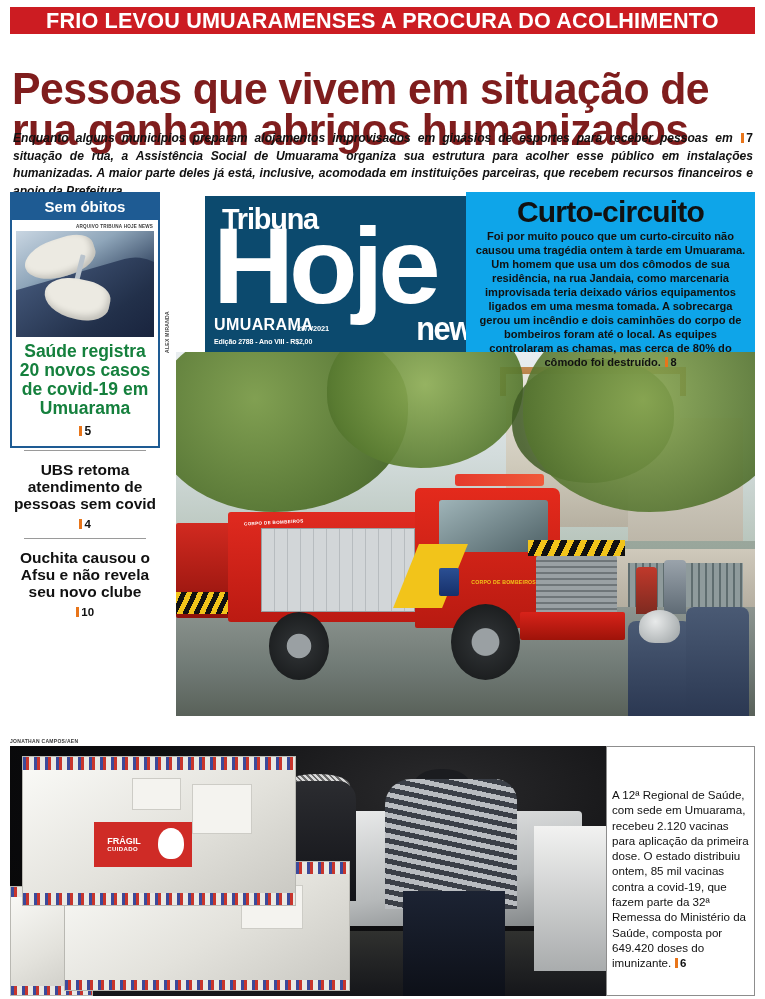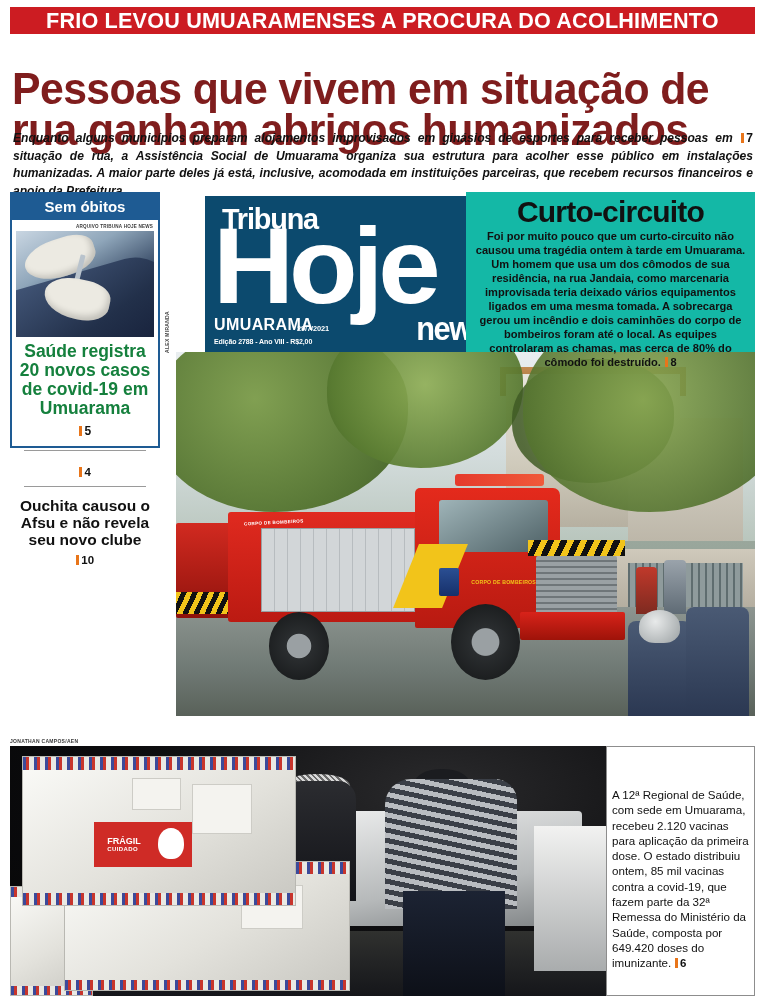--- a/index.html
+++ b/index.html
@@ -129,21 +129,21 @@
     font-weight: bold; font-size: 7.4px; letter-spacing: -.1px;
   }
   .mh-edition {
     position: absolute; left: 9px; bottom: 7px; color: #fff;
     font-weight: bold; font-size: 7px; letter-spacing: -.1px;
   }
 
   
   .curto {
     position: absolute; left: 466px; top: 192px; width: 289px; height: 160px;
-    background: #14b8a6; padding: 4px 8px 0;
+    background: #0ea5e9; padding: 4px 8px 0;
   }
   .curto h2 {
     text-align: center; font-size: 30px; font-weight: bold; color: #111;
     font-family: "Liberation Sans Narrow", "Liberation Sans", sans-serif;
     letter-spacing: -.8px; line-height: 1.05; margin-bottom: 1px;
   }
   .curto p {
     text-align: center; font-size: 11.1px; line-height: 1.27;
     font-weight: bold; color: #111;
     font-family: "Liberation Sans Narrow", "Liberation Sans", sans-serif;
@@ -412,20 +412,21 @@
         <div class="obit-title">Saúde registra 20 novos casos de covid-19 em Umuarama</div>
         <div class="obit-pg">
           <span class="pg">5</span>
         </div>
       </div>
     </div>
 
     <div class="brief-rule"></div>
 
     <div class="brief">
+      <div class="t">UBS retoma atendimento de pessoas sem covid</div>
       <div class="n">
         <span class="pg">4</span>
       </div>
     </div>
     <div class="brief-rule"></div>
 
     <div class="brief">
       <div class="t">Ouchita causou o Afsu e não revela seu novo clube</div>
       <div class="n">
         <span class="pg">10</span>

